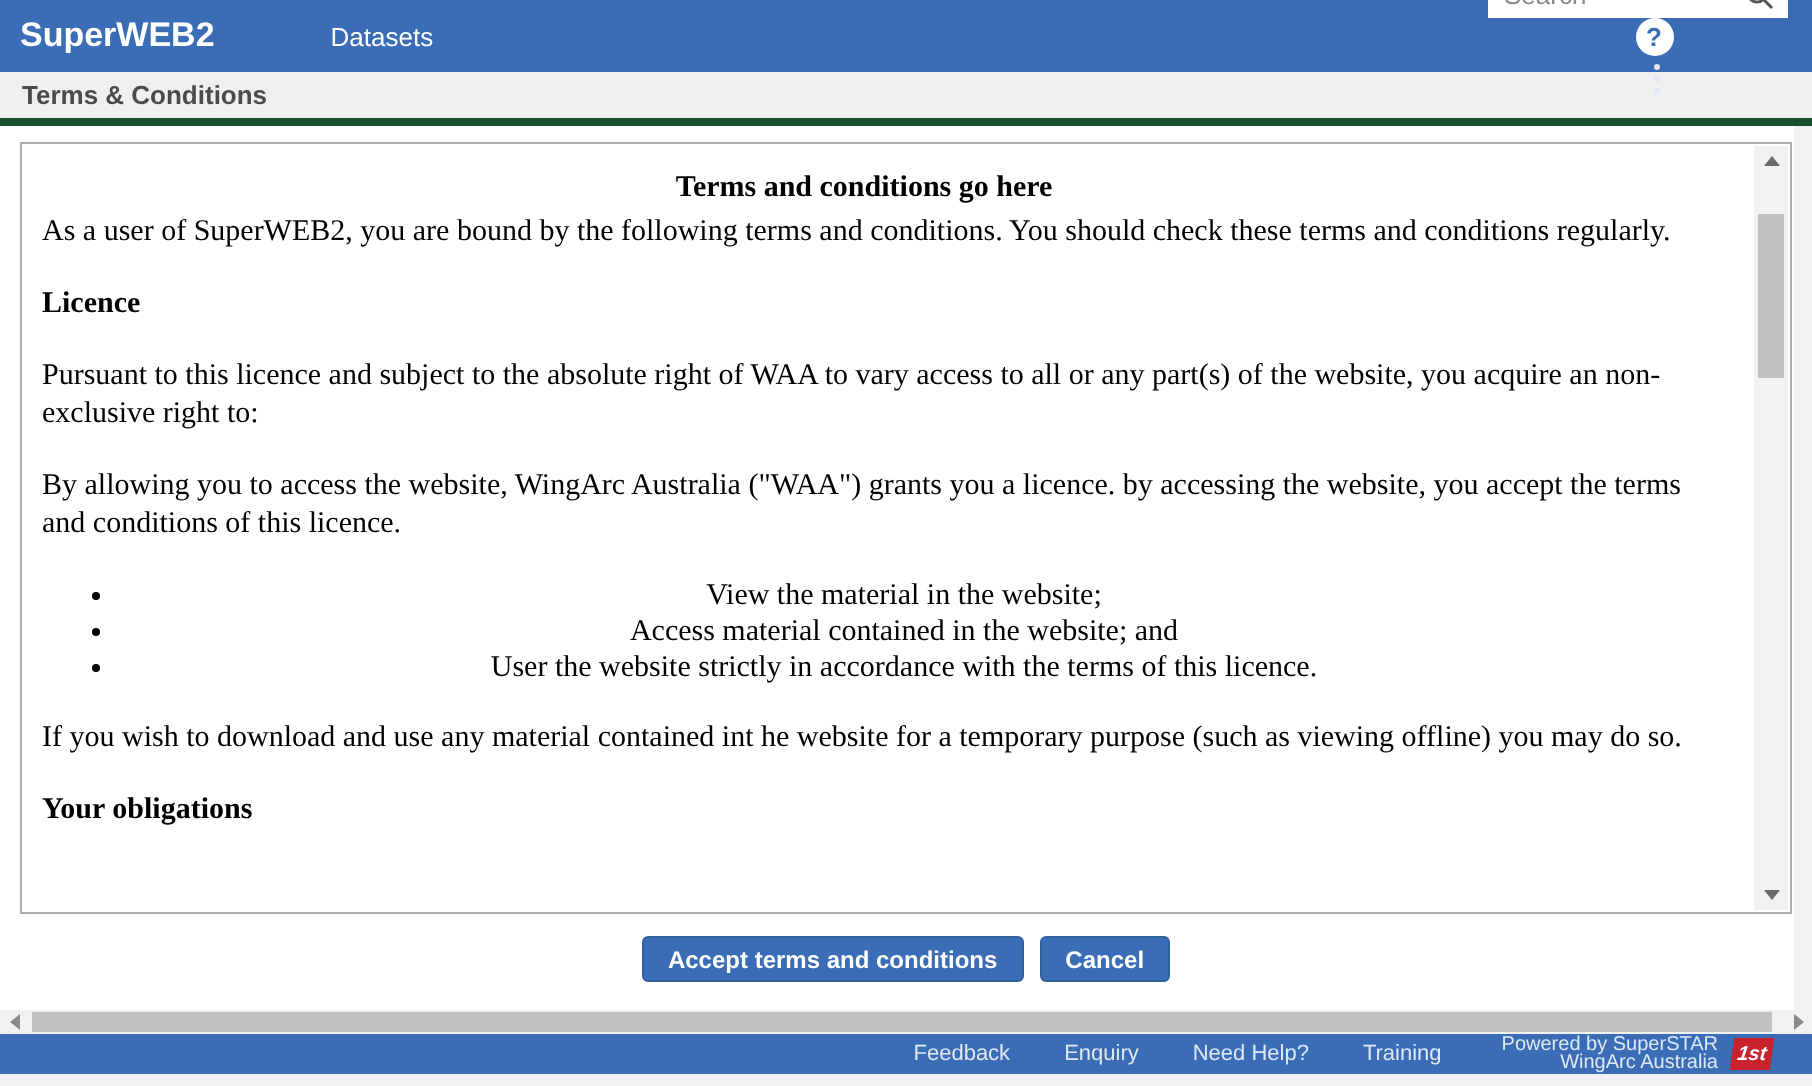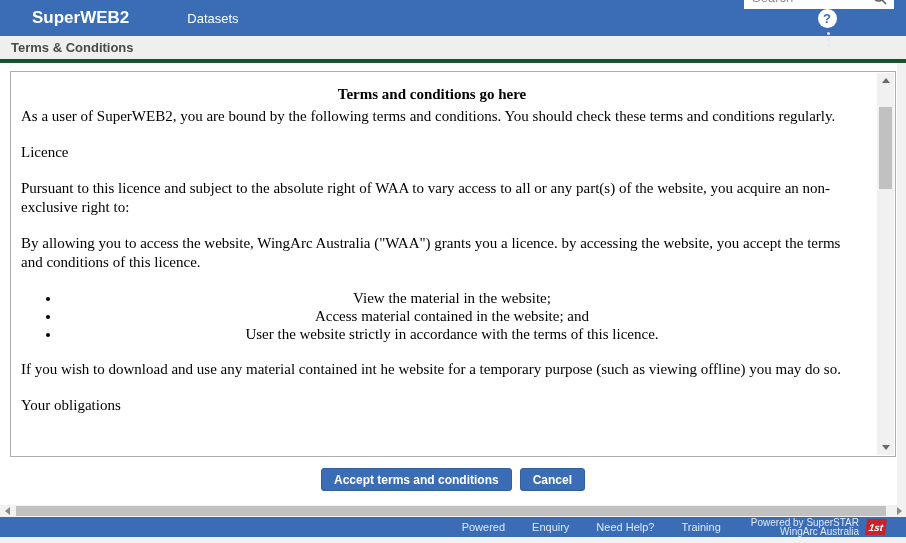--- a/index.html
+++ b/index.html
@@ -1,20 +1,20 @@
 <!DOCTYPE html>
 <html><head>
 <meta charset="utf-8">
 <style>
   * { margin:0; padding:0; box-sizing:border-box; }
   html,body { width:906px; height:543px; overflow:hidden; }
   body { font-family:"Liberation Sans", sans-serif; background:#fff; position:relative; }
 
   
-  .header { height:36px; background:#3a6db5; display:flex; align-items:center; padding:0 12px 0 32px; }
+  .header { height:36px; background:#3a6db5; display:flex; align-items:center; padding:0 12px 0 10px; }
   .app-title { color:#fff; font-weight:bold; font-size:17px; }
   .nav-item { color:#fff; font-size:13px; margin-left:58px; cursor:default; }
   .header-right { margin-left:auto; display:flex; align-items:center;flex-direction:column; }
   .search-box { background:#fff; width:150px; height:23px; display:flex; align-items:center; padding:0 6px 0 8px; }
   .search-input { border:none; outline:none; flex:1; min-width:0; font-size:13px; color:#333; background:transparent; font-family:"Liberation Sans",sans-serif; }
   .search-input::placeholder { color:#8a8a8a; }
   .search-icon { width:16px; height:16px; flex:0 0 auto; }
   .help-btn { width:19px; height:19px; border-radius:50%; background:#fff; color:#3a6db5; font-weight:bold; font-size:13px; display:flex; align-items:center; justify-content:center; margin-left:16px; cursor:default; }
   .kebab { margin-left:18px; display:flex; flex-direction:column; align-items:center; cursor:default; padding:2px; }
   .kebab i { width:3px; height:3px; border-radius:50%; background:#dfe8f5; display:block; margin:1.5px 0; }
@@ -25,21 +25,21 @@
 
   
   .main { position:relative; height:442px; background:#fff; }
   .right-gutter { position:absolute; top:0; right:0; width:9px; height:100%; background:#f1f1f1; }
 
   .content-box { position:absolute; left:10px; top:8px; width:886px; height:386px; border:1px solid #adadad; background:#fff;
                  font-family:"Liberation Serif", serif; font-size:15px; line-height:19px; color:#000;
                  padding:13px 52px 0 10px; overflow:hidden; }
   .content-title { text-align:center; font-weight:bold; margin-bottom:3px; }
   .content-box p { margin-bottom:17px; }
-  .sec-heading { font-weight:normal; margin-bottom:17px; }
+  .sec-heading { font-weight:bold; margin-bottom:17px; }
   .content-box ul { margin:0 0 17px 40px;text-align:center; }
   .content-box li { line-height:18px; }
 
   
   .vscroll { position:absolute; top:1px; right:1px; bottom:1px; width:17px; background:#f1f1f1; }
   .vscroll .arrow-up, .vscroll .arrow-down { position:absolute; left:0; width:17px; height:15px; display:flex; align-items:center; justify-content:center; }
   .vscroll .arrow-up { top:0; }
   .vscroll .arrow-down { bottom:0; }
   .tri-up { width:0; height:0; border-left:4px solid transparent; border-right:4px solid transparent; border-bottom:5px solid #6b6b6b; }
   .tri-down { width:0; height:0; border-left:4px solid transparent; border-right:4px solid transparent; border-top:5px solid #6b6b6b; }
@@ -136,21 +136,21 @@
       <span class="tri-left"></span>
     </div>
   <div class="hthumb"></div>
   <div class="arrow-right">
       <span class="tri-right"></span>
     </div>
 </div>
 
 <div class="footer">
   <div class="footer-links">
-    <span class="footer-link">Powered</span>
+    <span class="footer-link">Feedback</span>
     <span class="footer-link">Enquiry</span>
     <span class="footer-link">Need Help?</span>
     <span class="footer-link">Training</span>
   </div>
   <div class="powered">Powered by SuperSTAR
 WingArc Australia</div>
   <div class="brand-logo">1st</div>
 </div>
 <div class="bottom-strip"></div>
 

